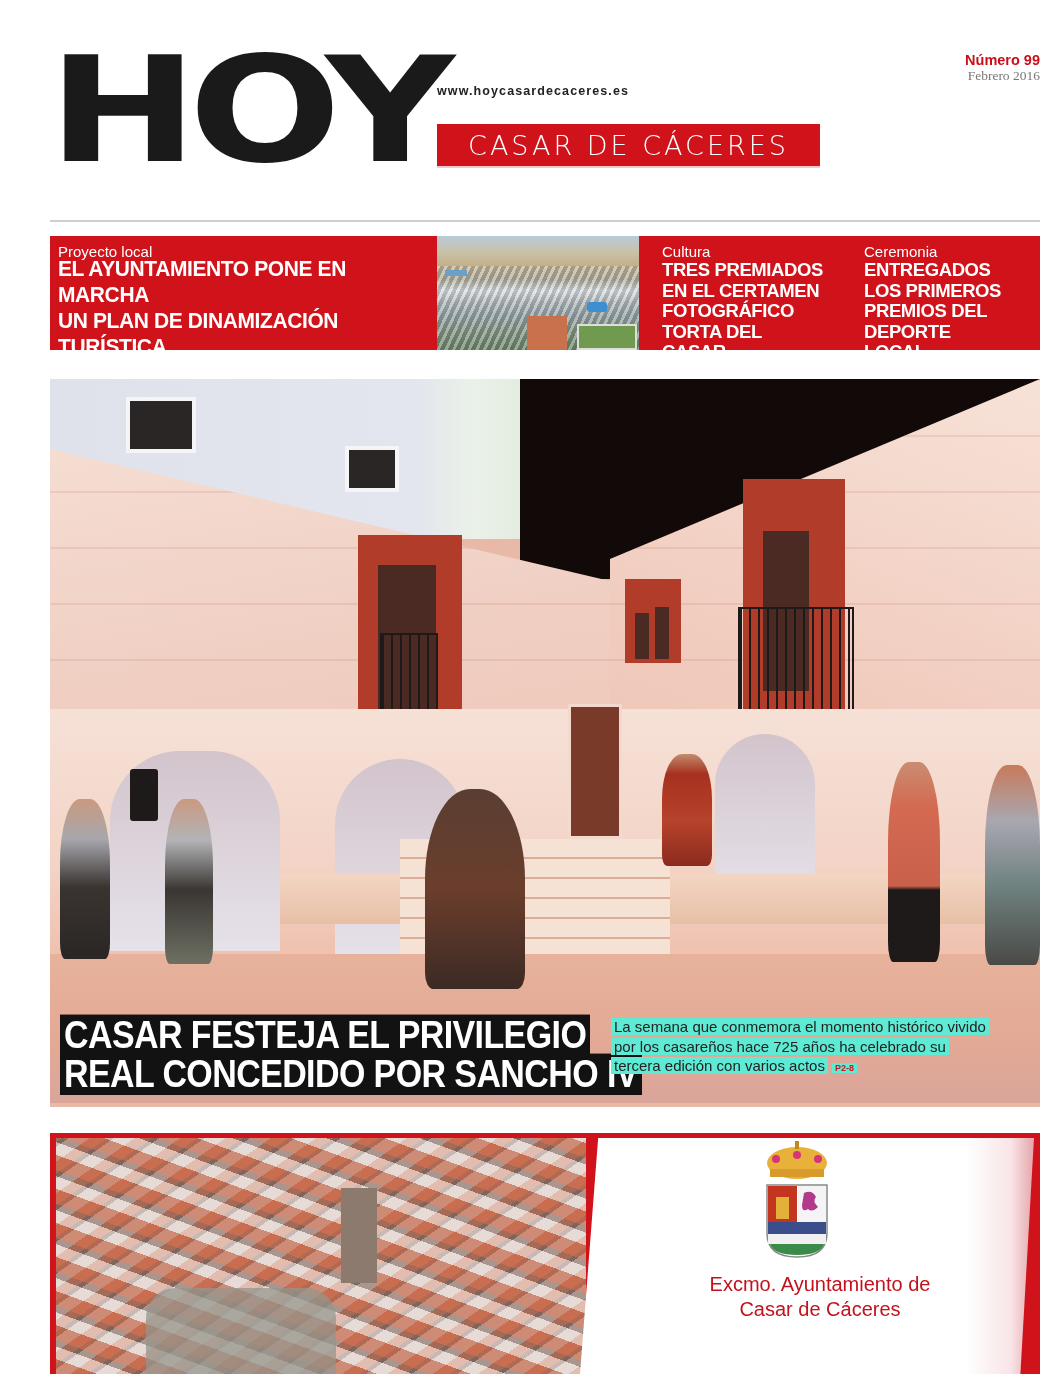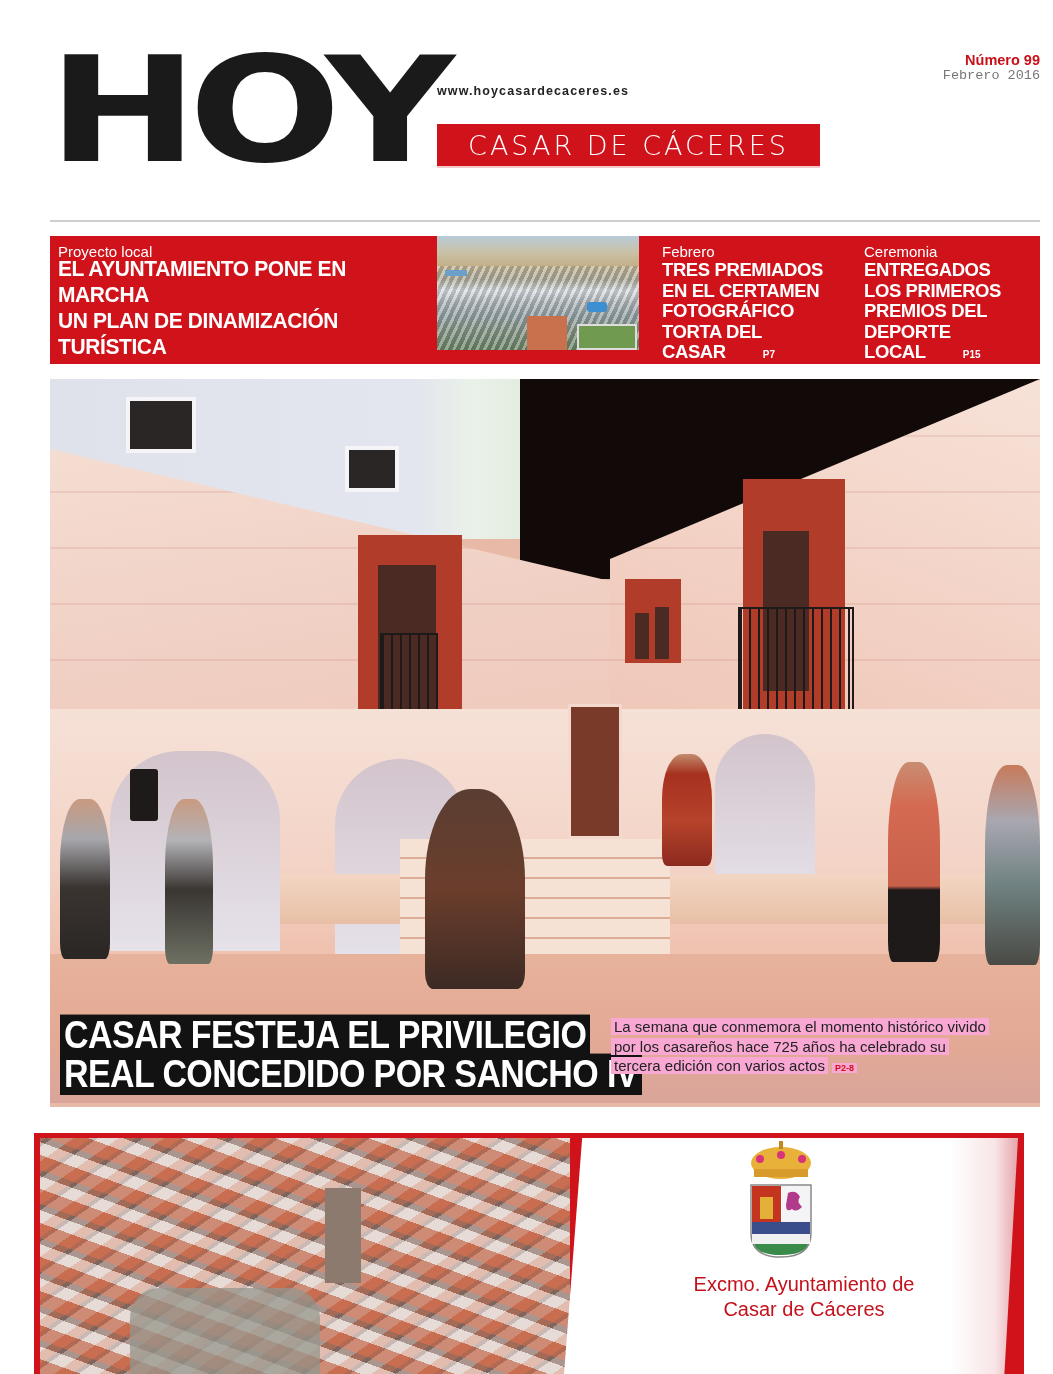--- a/index.html
+++ b/index.html
@@ -22,27 +22,27 @@
     position: absolute; left: 437px; top: 124px; width: 383px; height: 44px;
     background: #d0121b; color: #fff;
     font-family: "DejaVu Sans", sans-serif; font-size: 27px; letter-spacing: 3px;
     font-weight: 300; display: flex; align-items: center; justify-content: center;
     border-bottom: 2px solid #f3c8ca;
   }
   .issue {
     position: absolute; right: 13px; top: 52px; text-align: right;
   }
   .issue .num { color: #c8101a; font-weight: bold; font-size: 14.5px; font-family: "Liberation Sans", sans-serif; }
-  .issue .date { color: #777; font-size: 13.5px; font-family: Liberation Mono, monospace; font-weight: 300; margin-top: 0px; }
+  .issue .date { color: #777; font-size: 13.5px; font-family: Liberation Serif, serif; font-weight: 300; margin-top: 0px; }
 
   .rule { position: absolute; left: 50px; top: 220px; width: 990px; height: 2px; background: #cfcfcf; }
 
   
   .teasers {
-    position: absolute; left: 50px; top: 236px; width: 990px; height: 128px;
+    position: absolute; left: 50px; top: 236px; width: 990px; height: 114px;
     background: #d0121b; display: flex;
   }
   .teaser { color: #fff; padding: 8px 0 0 8px; }
   .teaser .kicker { font-size: 15px; line-height: 16px; font-family: "Liberation Sans", sans-serif; }
   .teaser .head {
     font-family: "Liberation Sans", sans-serif; font-weight: bold;
     text-transform: uppercase; line-height: 20.5px; letter-spacing: -0.4px;
   }
   .teaser .page { font-size: 10px; font-weight: bold; margin-left: 9px; letter-spacing: 0; padding-left: 28px; }
   .t1 { width: 387px; }
@@ -123,29 +123,29 @@
   }
   .lead-headline span {
     display: inline-block; background: #121212; color: #fff;
     font-family: "Liberation Sans", sans-serif; font-weight: bold;
     font-size: 34px; line-height: 37px; padding: 0 4px; letter-spacing: -0.6px;
     transform: scaleY(1.12); transform-origin: left bottom;
   }
   .lead-headline .l1 { margin-bottom: 2px; }
   .lead-dek { position: absolute; left: 561px; top: 638px; width: 380px; }
   .lead-dek span {
-    display: inline; background: #f9a8d4; color: #222;
+    display: inline; background: #5eead4; color: #222;
     font-family: "Liberation Sans", sans-serif; font-size: 15px; line-height: 19.5px;
     padding: 0 3px; box-decoration-break: clone; -webkit-box-decoration-break: clone;
   }
   .lead-dek .page { color: #d0121b; font-weight: bold; font-size: 9px; margin-left: 4px; }
 
   
   .ad {
-    position: absolute; left: 34px; top: 1133px; width: 990px; height: 241px;
+    position: absolute; left: 50px; top: 1133px; width: 990px; height: 241px;
     background: linear-gradient(90deg, #d0121b 0%, #d0121b 100%); overflow: hidden;
   }
   .ad-photo {
     position: absolute; left: 6px; top: 5px; width: 530px; height: 236px;
     background:
       repeating-linear-gradient(20deg, rgba(200,100,70,0.55) 0 14px, rgba(245,245,245,0.55) 14px 26px, rgba(90,80,80,0.35) 26px 32px),
       repeating-linear-gradient(-35deg, rgba(215,110,75,0.55) 0 10px, rgba(240,240,240,0.5) 10px 22px, rgba(60,60,70,0.3) 22px 26px),
       #b98670;
   }
   .ad-tower { position: absolute; left: 285px; top: 50px; width: 36px; height: 95px; background: #8c7a6e; }
@@ -192,21 +192,21 @@
 
   <div class="teaser-photo">
     <div class="streets"></div>
     <div class="water"></div>
     <div class="roof"></div>
     <div class="pool"></div>
     <div class="field"></div>
   </div>
 
   <div class="teaser t3">
-    <div class="kicker">Febrero</div>
+    <div class="kicker">Cultura</div>
     <div class="head">
       <div>TRES PREMIADOS</div>
       <div>EN EL CERTAMEN</div>
       <div>FOTOGRÁFICO</div>
       <div><span>TORTA DEL CASAR</span><span class="page">P7</span></div>
     </div>
   </div>
 
   <div class="teaser t4">
     <div class="kicker">Ceremonia</div>

